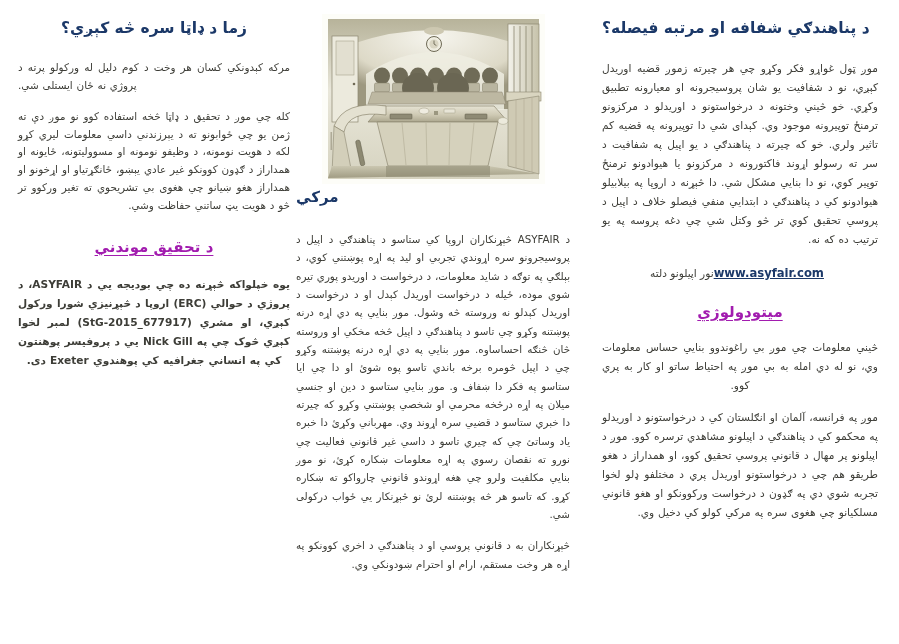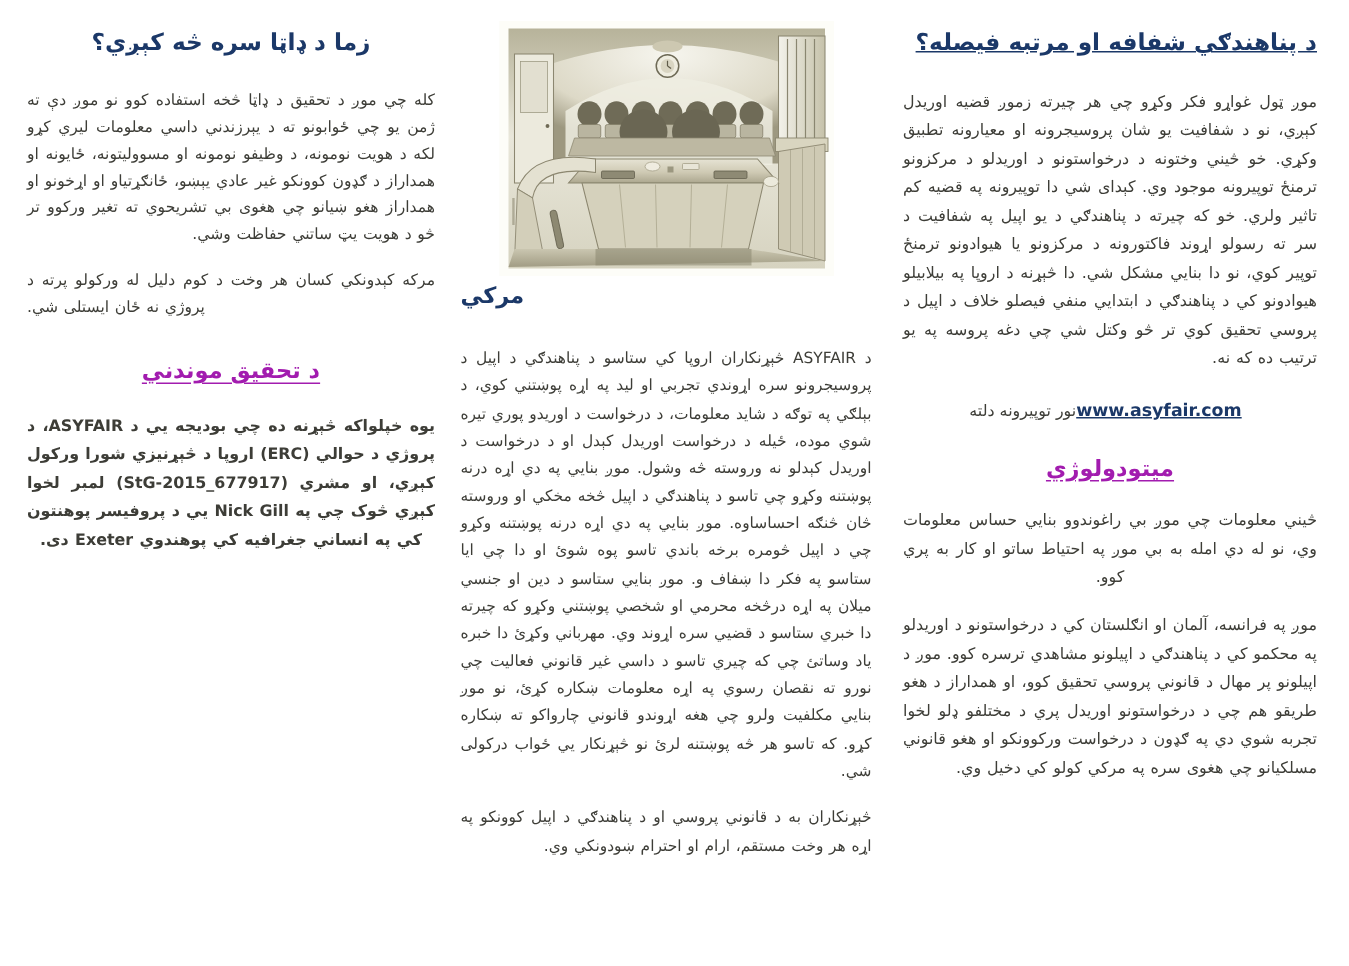--- a/index.html
+++ b/index.html
@@ -27,37 +27,37 @@
   
   .panel {
     position: absolute;
     top: 0;
     height: 644px;
     box-sizing: border-box;
     direction: rtl;
     text-align: justify;
   }
   .panel-left   { left: 8px;   width: 292px; padding: 18px 10px 10px 10px; }
-  .panel-middle { left: 299px; width: 290px; padding: 10px 8px 10px 8px; }
+  .panel-middle { left: 288px; width: 290px; padding: 10px 8px 10px 8px; }
   .panel-right  { left: 590px; width: 300px; padding: 18px 12px 10px 12px; }
 
   
   h2.heading {
     font-family: "DejaVu Sans", "Liberation Sans", sans-serif;
     color: #1b3868;
     font-size: 15.5px;
     font-weight: bold;
     line-height: 1.35;
     margin: 0 0 20px 0;
     text-align: center;
     direction: rtl;
     letter-spacing: 0;
   }
   .panel-left  h2.heading { text-align: center; }
-  .panel-right h2.heading { text-align: right; text-decoration: underline; }
+  .panel-right h2.heading { text-align: left; }
 
   h2.sub-heading {
     font-family: "DejaVu Sans", "Liberation Sans", sans-serif;
     color: #a21caf;
     font-size: 15px;
     font-weight: bold;
     line-height: 1.35;
     margin: 22px 0 16px 0;
     text-align: center;
     text-decoration: underline;
@@ -140,21 +140,21 @@
 <body>
 
 <div class="page">
 
   <section class="panel panel-right">
     <h2 class="heading">د پناهندګي شفافه او مرتبه فیصله؟</h2>
 
     <p class="body">موږ ټول غواړو فکر وکړو چي هر چیرته زموږ قضیه اوریدل کېږي، نو د شفافیت يو شان پروسیجرونه او معیارونه تطبیق وکړي. خو څیني وختونه د درخواستونو د اوریدلو د مرکزونو ترمنځ توپیرونه موجود وي. کېدای شي دا توپیرونه په قضیه کم تاثیر ولري. خو که چیرته د پناهندګي د يو اپیل په شفافیت د سر ته رسولو اړوند فاکتورونه د مرکزونو يا هیوادونو ترمنځ توپیر کوي، نو دا بنایي مشکل شي. دا څېړنه د اروپا په بیلابیلو هیوادونو کي د پناهندګي د ابتدايي منفي فیصلو خلاف د اپیل د پروسي تحقیق کوي تر څو وکتل شي چي دغه پروسه په يو ترتیب ده که نه.</p>
 
     <div class="url-line">
-      <a class="url" href="#">www.asyfair.com</a><span>نور توپیرونه دلته</span>
+      <a class="url" href="#">www.asyfair.com</a><span>نور اپیلونو دلته</span>
     </div>
 
     <h2 class="sub-heading">میتودولوژي</h2>
 
     <p class="body last-centered">څیني معلومات چي موږ بي راغوندوو بنایي حساس معلومات وي، نو له دي امله به بي موږ په احتیاط ساتو او کار به پري کوو.</p>
     <p class="body">موږ په فرانسه، آلمان او انګلستان کي د درخواستونو د اوریدلو په محکمو کي د پناهندګي د اپیلونو مشاهدي ترسره کوو. موږ د اپیلونو پر مهال د قانوني پروسي تحقیق کوو، او همداراز د هغو طریقو هم چي د درخواستونو اوریدل پري د مختلفو ډلو لخوا تجربه شوي دي په ګډون د درخواست ورکوونکو او هغو قانوني مسلکیانو چي هغوی سره په مرکي کولو کي دخیل وي.</p>
   </section>
 
   <section class="panel panel-middle">
 
@@ -279,28 +279,28 @@
         <path d="M10 152 L66 152 L166 152 L217 160 L6 164 Z" fill="url(#floorG)"></path>
         <rect x="64" y="152" width="104" height="11" fill="#8b8770" opacity="0.55"></rect>
 
         <rect x="8.5" y="118" width="1.6" height="18" fill="#9a9680" opacity="0.7"></rect>
       </svg>
     </div>
 
     <div class="image-caption">مرکي</div>
 
     <p class="body">د ASYFAIR څېړنکاران اروپا کي ستاسو د پناهندګي د اپیل د پروسیجرونو سره اړوندي تجربي او لید په اړه پوښتني کوي، د بېلګي په توګه د شاید معلومات، د درخواست د اوریدو پوري تیره شوي موده، ځیله د درخواست اوریدل کېدل او د درخواست د اوریدل کېدلو نه وروسته څه وشول. موږ بنایي په دي اړه درنه پوښتنه وکړو چي تاسو د پناهندګي د اپیل څخه مخکي او وروسته څان څنګه احساساوه. موږ بنایي په دي اړه درنه پوښتنه وکړو چي د اپیل څومره برخه باندي تاسو پوه شوئ او دا چي ايا ستاسو په فکر دا ښفاف و. موږ بنایي ستاسو د دین او جنسي میلان په اړه درڅخه محرمي او شخصي پوښتني وکړو که چیرته دا خبري ستاسو د قضیي سره اړوند وي. مهرباني وکړئ دا خبره ياد وساتئ چي که چیري تاسو د داسي غیر قانوني فعالیت چي نورو ته نقصان رسوي په اړه معلومات ښکاره کړئ، نو موږ بنایي مکلفیت ولرو چي هغه اړوندو قانوني چارواکو ته ښکاره کړو. که تاسو هر څه پوښتنه لرئ نو څېړنکار يي ځواب درکولی شي.</p>
-    <p class="body">څېړنکاران به د قانوني پروسي او د پناهندګي د اپیل کوونکو په اړه هر وخت مستقم، ارام او احترام ښودونکي وي.</p>
+    <p class="body">څېړنکاران به د قانوني پروسي او د پناهندګي د اخري کوونکو په اړه هر وخت مستقم، ارام او احترام ښودونکي وي.</p>
   </section>
 
   <section class="panel panel-left">
     <h2 class="heading">زما د ډاټا سره څه کېږي؟</h2>
 
+    <p class="body last-left">مرکه کېدونکي کسان هر وخت د کوم دلیل له ورکولو پرته د پروژي نه ځان ایستلی شي.</p>
     <p class="body">کله چي موږ د تحقیق د ډاټا څخه استفاده کوو نو موږ دې ته ژمن يو چي ځوابونو ته د يېرزندني داسي معلومات لیري کړو لکه د هويت نومونه، د وظیفو نومونه او مسوولیتونه، ځايونه او همداراز د ګډون کوونکو غیر عادي يېښو، ځانګړتیاو او اړخونو او همداراز هغو ښیانو چي هغوی بي تشریحوي ته تغیر ورکوو تر څو د هويت یټ ساتني حفاظت وشي.</p>
-    <p class="body last-left">مرکه کېدونکي کسان هر وخت د کوم دلیل له ورکولو پرته د پروژي نه ځان ایستلی شي.</p>
 
     <h2 class="sub-heading">د تحقیق موندني</h2>
 
 
     <p class="body funding last-centered">يوه خپلواکه څېړنه ده چي بودیجه يي د ASYFAIR، د پروژي د حوالي (ERC) اروپا د څېړنیزي شورا ورکول کېږي، او مشري (StG-2015_677917) لمبر لخوا کېږي څوک چي په Nick Gill يي د پروفیسر پوهنتون کي په انساني جغرافیه کي پوهندوي Exeter دی.</p>
   </section>
 
 </div>
 
 </body></html>

